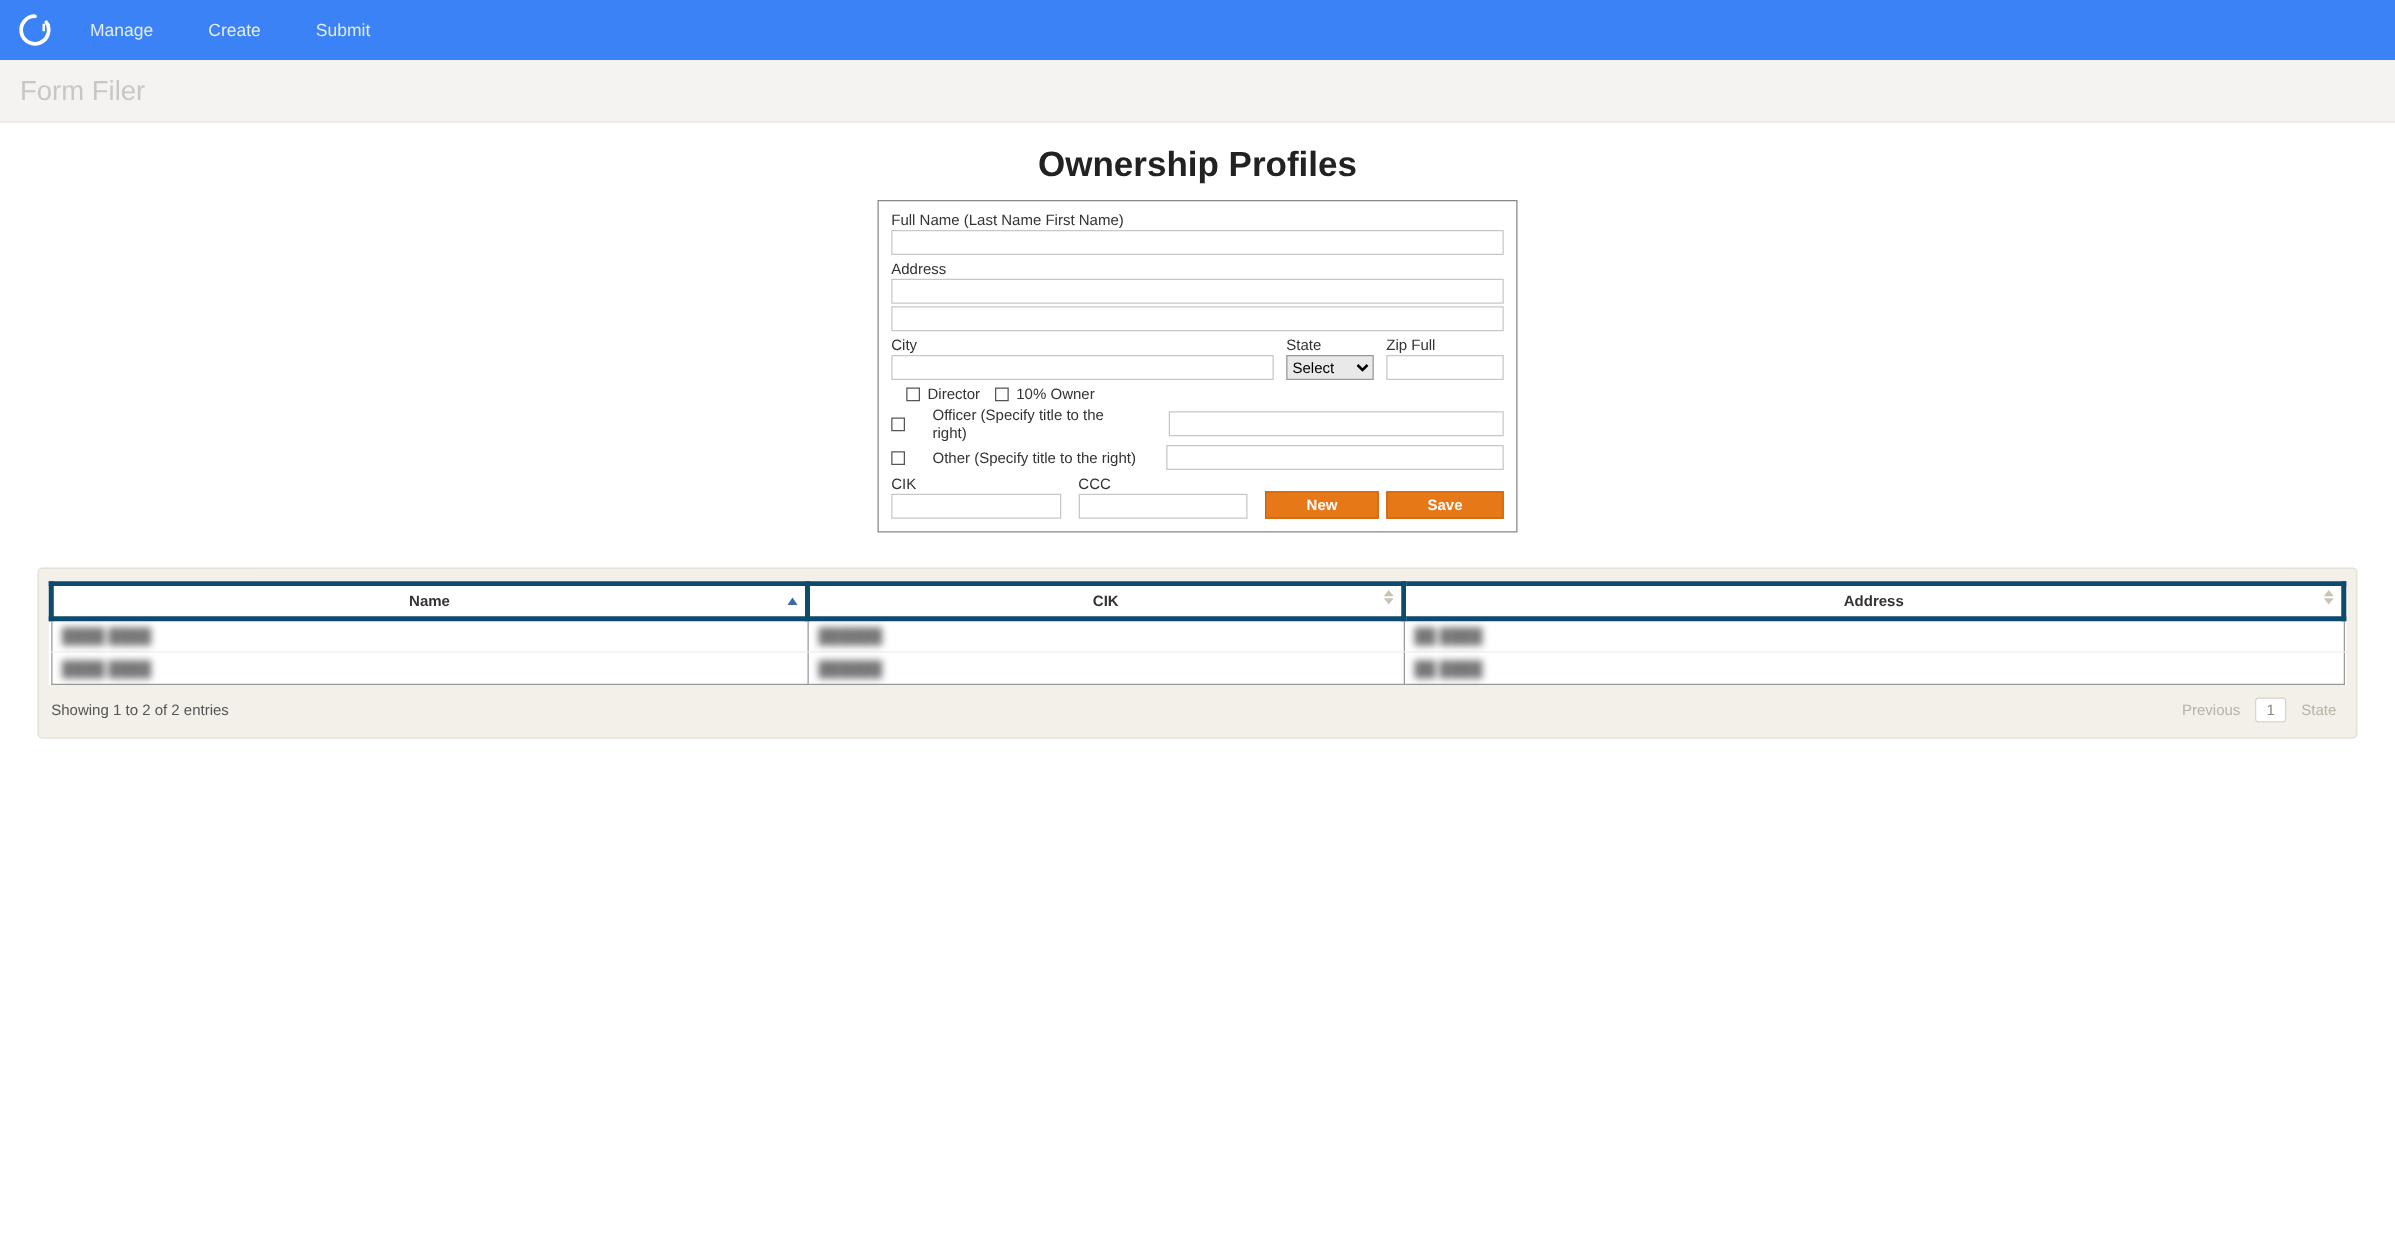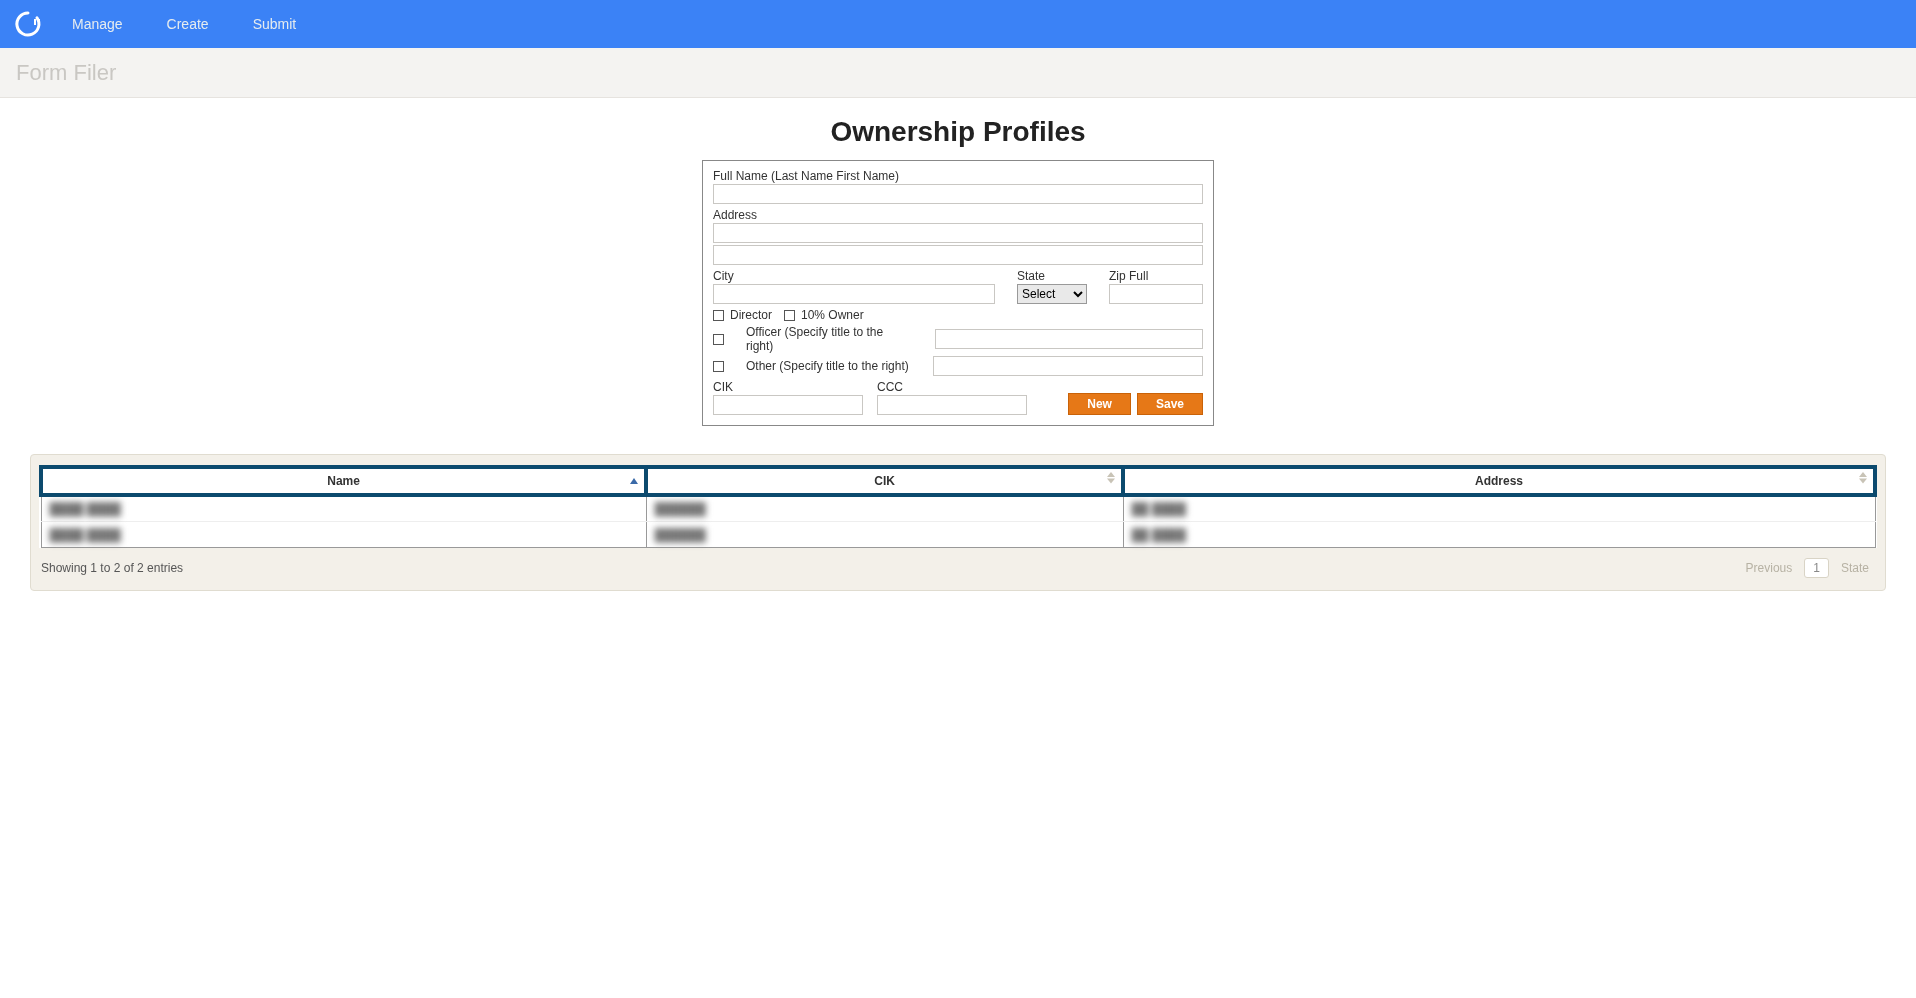--- a/index.html
+++ b/index.html
@@ -64,34 +64,34 @@
   .formrow { margin-bottom: 4px; }
   .formlbl { font-size: 12px; color: #333; display:block; margin-bottom:1px; }
   .txt {
     width: 100%;
     border: 1px solid #c9c7c3;
     height: 20px;
     padding: 1px 4px;
     font-size: 12px;
   }
   .addr2 { margin-top:2px; }
-  .row-city { display:flex; gap:22px; }
+  .row-city { display:flex; gap:10px; }
   .col-city { flex: 1 1 auto; }
   .col-state { width: 70px; }
   .col-zip { width: 94px; }
   .sel {
     border: 1px solid #999;
     background: #e9e9e9;
     font-size: 12px;
     height: 20px;
     width: 100%;
   }
   .chkrow {
     display:flex; align-items:center; gap:6px;
-    margin: 3px 0;
+    margin: 3px 12px;
     font-size: 12px;
   }
   .chk {
     width:11px; height:11px; border:1px solid #555; display:inline-block; flex:0 0 auto;
   }
   .officer-row, .other-row {
     display:flex; align-items:center; gap:22px; margin: 3px 0;
     font-size:12px;
   }
   .officer-row .title-input, .other-row .title-input {
@@ -102,21 +102,21 @@
     display:flex; gap:14px; align-items:flex-end;
     margin-top:4px;
   }
   .col-cik, .col-ccc { width: 150px; }
   .btnset { margin-left:auto; display:flex; gap:6px; }
   .btn {
     background: #e67817;
     color:#fff;
     border:1px solid #c96208;
     height:22px;
-    padding: 0 18px;
+    padding: 0 32px;
     font-size: 12px;
     font-weight: 600;
     cursor:pointer;
   }
 
   
   .dtwrap {
     margin: 0 30px;
     background: #f3f0e9;
     border: 1px solid #e0dcd0;

